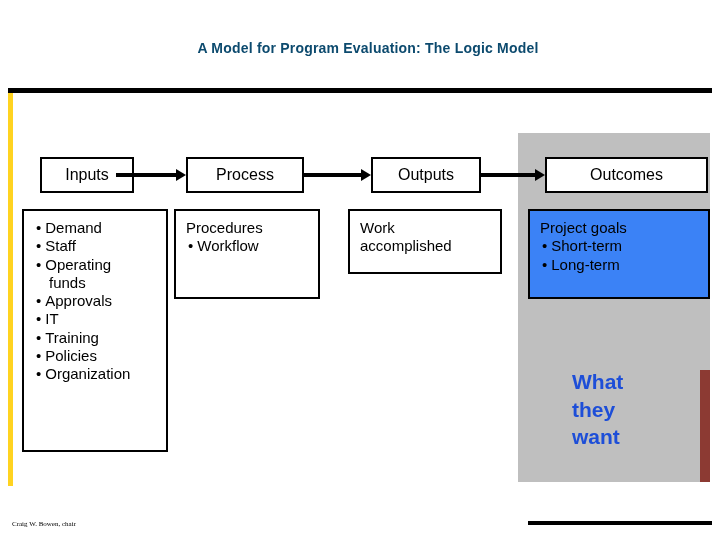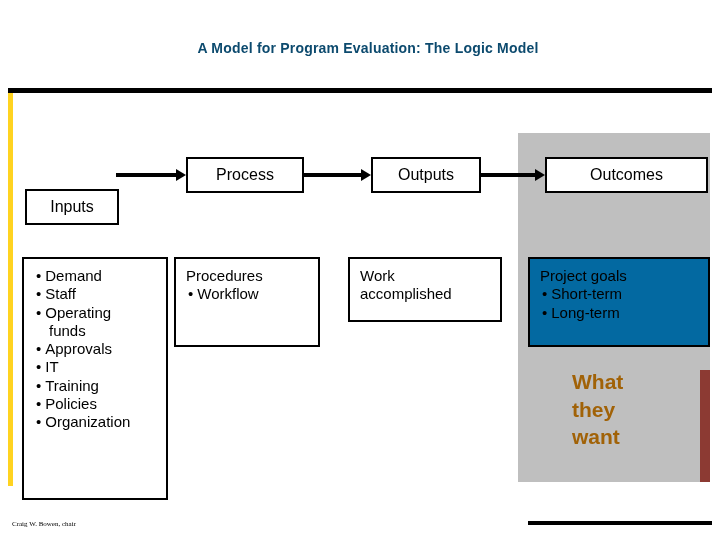--- a/index.html
+++ b/index.html
@@ -56,21 +56,21 @@
   
   .hdr{
     position:absolute;
     height:36px;
     border:2px solid #000;
     background:#ffffff;
     box-sizing:border-box;
     display:flex;align-items:center;justify-content:center;
     font-size:16px;color:#000;
   }
-  #hdr-inputs{left:25px;top:157px;width:94px;margin-top:32px;}
+  #hdr-inputs{left:40px;top:157px;width:94px;}
   #hdr-process{left:186px;top:157px;width:118px;}
   #hdr-outputs{left:371px;top:157px;width:110px;}
   #hdr-outcomes{left:545px;top:157px;width:163px;}
 
   
   .arrow{
     position:absolute;
     height:12px;
   }
   .arrow .shaft{
@@ -95,40 +95,39 @@
   
   .box{
     position:absolute;
     border:2px solid #000;
     box-sizing:border-box;
     background:#ffffff;
     font-size:15px;
     color:#000;
     padding:8px 8px 6px 8px;
     line-height:1.22;
-    margin-top:48px;
   }
   #box-inputs{left:22px;top:209px;width:146px;height:243px;}
   #box-process{left:174px;top:209px;width:146px;height:90px;}
   #box-outputs{left:348px;top:209px;width:154px;height:65px;background:#ffffff;}
-  #box-outcomes{left:528px;top:209px;width:182px;height:90px;background:#0369a1;}
+  #box-outcomes{left:528px;top:209px;width:182px;height:90px;background:#3b82f6;}
 
   .line{white-space:nowrap;}
   .bullet{padding-left:4px;}
   .bullet::before{content:"\2022";margin-right:4px;}
   .indent{padding-left:17px;}
   .plain{padding-left:2px;}
 
   
   .want{
     position:absolute;
     left:572px;top:368px;width:100px;
     font-size:21px;
     font-weight:bold;
-    color:#a16207;
+    color:#1d4ed8;
     line-height:1.32;
   }
 
   
   .credit{
     position:absolute;
     left:12px;top:520px;
     font-family:"Liberation Serif", serif;
     font-size:7px;
     color:#000;

